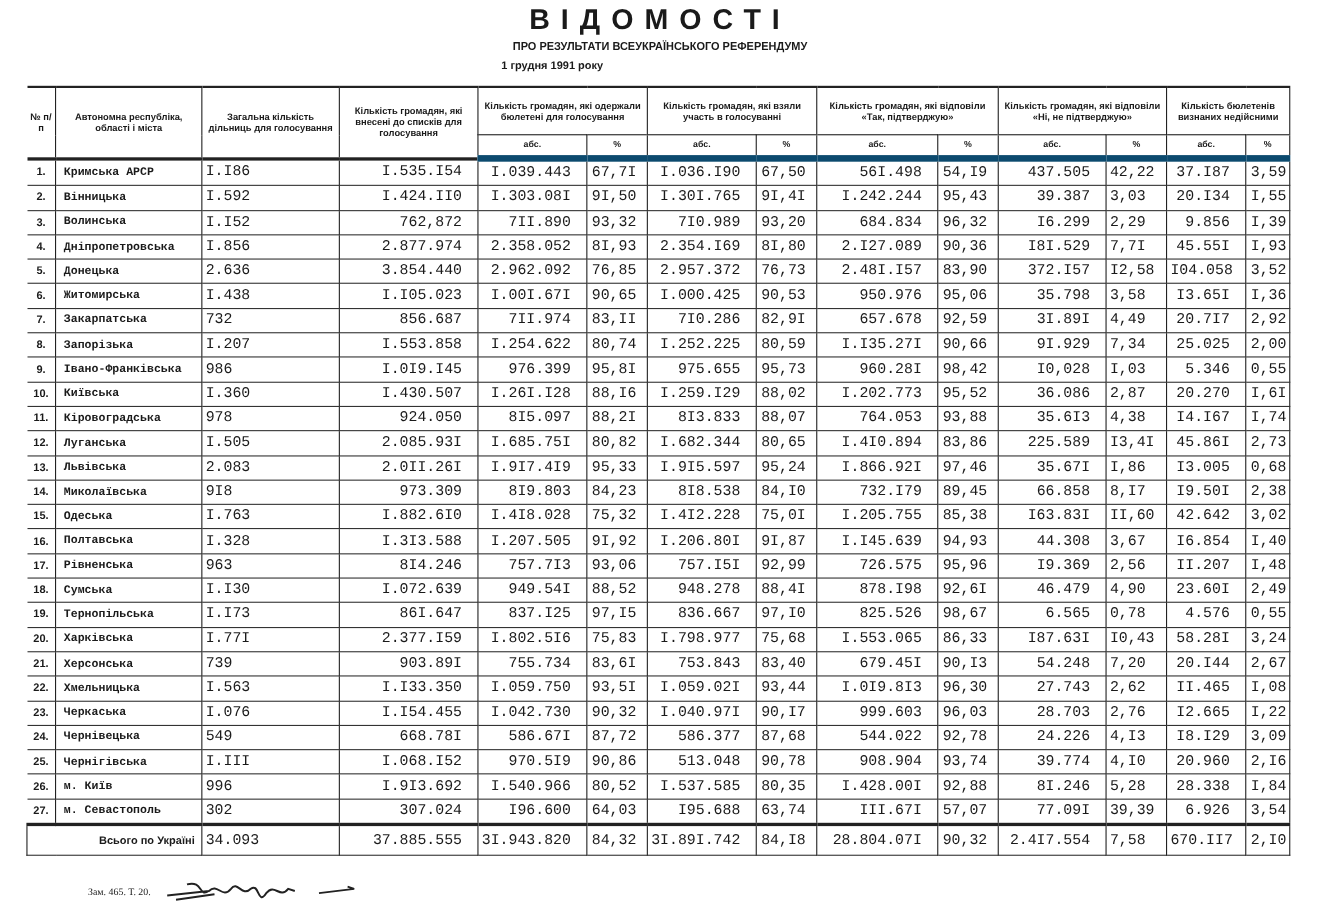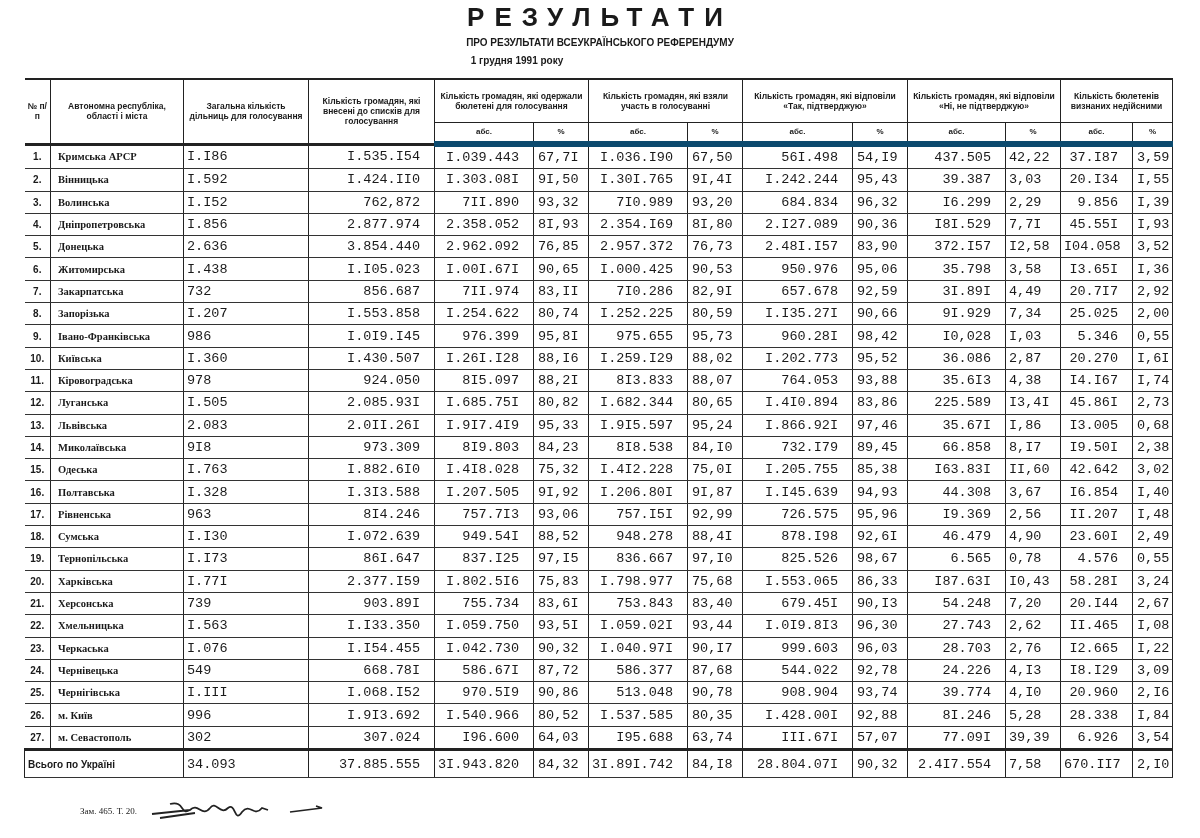--- a/index.html
+++ b/index.html
@@ -1,46 +1,46 @@
 <!DOCTYPE html>
 <html><head>
 <meta charset="utf-8">
 <style>
   html, body { margin: 0; padding: 0; background: #ffffff; }
   body { width: 1200px; height: 838px; position: relative; overflow: hidden; color: #1a1a1a; }
   .title { position: absolute; top: 2px; left: 0; width: 1200px; text-align: center;
     font-family: "Liberation Sans", sans-serif; font-weight: bold; font-size: 26px; letter-spacing: 10px; }
   .subtitle { position: absolute; top: 36px; left: 0; width: 1200px; text-align: center;
     font-family: "Liberation Sans", sans-serif; font-weight: bold; font-size: 10.5px; transform: scaleX(0.95); }
-  .date { position: absolute; top: 55px; left: 15px; width: 1004px; text-align: center;
+  .date { position: absolute; top: 55px; left: 0; width: 1004px; text-align: center;
     font-family: "Liberation Sans", sans-serif; font-weight: bold; font-size: 10px; }
   table { position: absolute; top: 78px; left: 24px; border-collapse: collapse; width: 1136px; table-layout: fixed; }
   th { font-family: "Liberation Sans", sans-serif; font-weight: bold; font-size: 8.5px; line-height: 10px;
     border-left: 1.5px solid #222; border-right: 1.5px solid #222; padding: 2px 3px; vertical-align: middle; text-align: center; }
   thead tr.h1 th { height: 38px; border-top: 2.5px solid #222; }
   thead tr.h2 th { height: 14px; border-top: 1.5px solid #222; border-bottom: 6px solid #0c4a6e; font-size: 8px; }
   thead th.span2 { border-bottom: none; height: 56px; border-bottom: 3px solid #222; }
   td { font-family: "Liberation Mono", monospace; font-size: 13.5px; height: 21.3px; padding: 0 3px;
     border-left: 1.5px solid #222; border-right: 1.5px solid #222; border-bottom: 1.5px solid #333; white-space: nowrap; overflow: hidden; }
   td.num { font-family: "Liberation Sans", sans-serif; font-weight: bold; font-size: 10px; text-align: center; border-left: none; }
-  td.name { font-family: Liberation Serif, serif; font-size: 10.5px; font-weight: bold; padding-left: 7px; }
+  td.name { font-family: Liberation Mono, monospace; font-size: 10.5px; font-weight: bold; padding-left: 7px; }
   td.abs { text-align: right; padding-right: 14px; }
   td.c1 { text-align: left; }
   td.pct { text-align: left; padding-left: 4px; }
   td.pct-r { text-align: left; padding-right: 6px; }
   tr.total td { height: 26px; border-top: 3px solid #222; }
-  tr.total td.totlabel { font-family: "Liberation Sans", sans-serif; font-weight: bold; font-size: 10px; padding-right: 6px; }
+  tr.total td.totlabel { font-family: "Liberation Sans", sans-serif; font-weight: bold; font-size: 10px; text-align: right; padding-right: 6px; }
   th.numh { border-left: none; }
   .footer { position: absolute; top: 806px; left: 80px; font-family: "Liberation Serif", serif; font-size: 9px; }
   .signature { position: absolute; top: 796px; left: 150px; }
 </style>
 </head>
 <body>
 
-<div class="title">РЕЗУЛЬТАТИ</div>
+<div class="title">ВІДОМОСТІ</div>
 <div class="subtitle">ПРО РЕЗУЛЬТАТИ ВСЕУКРАЇНСЬКОГО РЕФЕРЕНДУМУ</div>
 <div class="date">1 грудня 1991 року</div>
 
 <table>
   <colgroup>
     <col style="width:26px">
       <col style="width:133px">
       <col style="width:125px">
       <col style="width:126px">
     <col style="width:99px">

